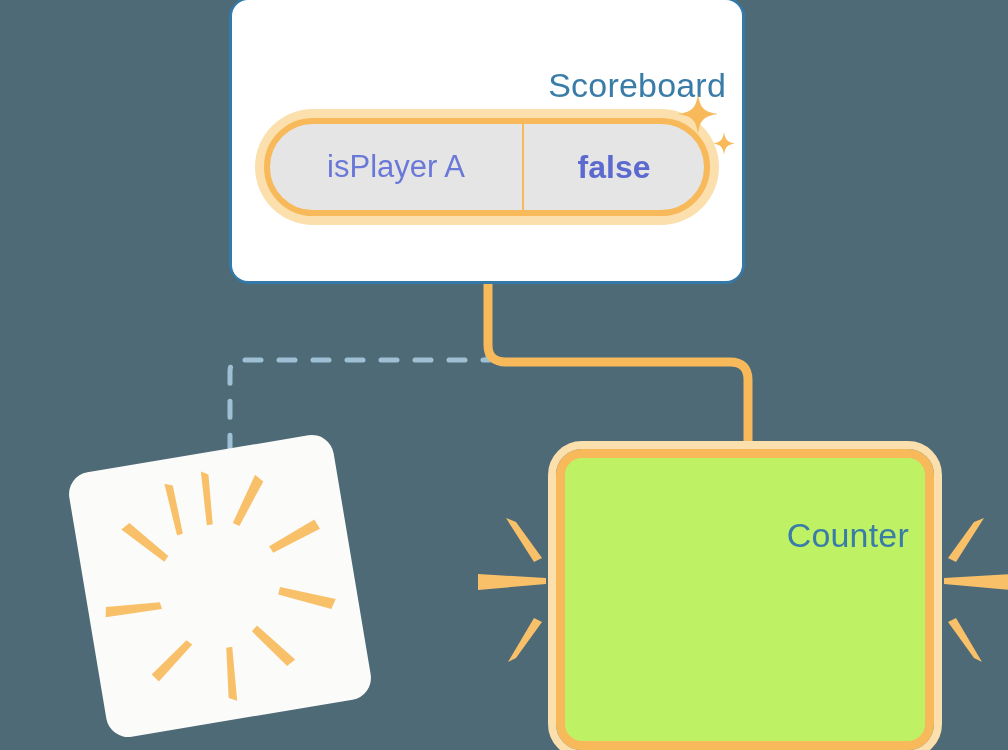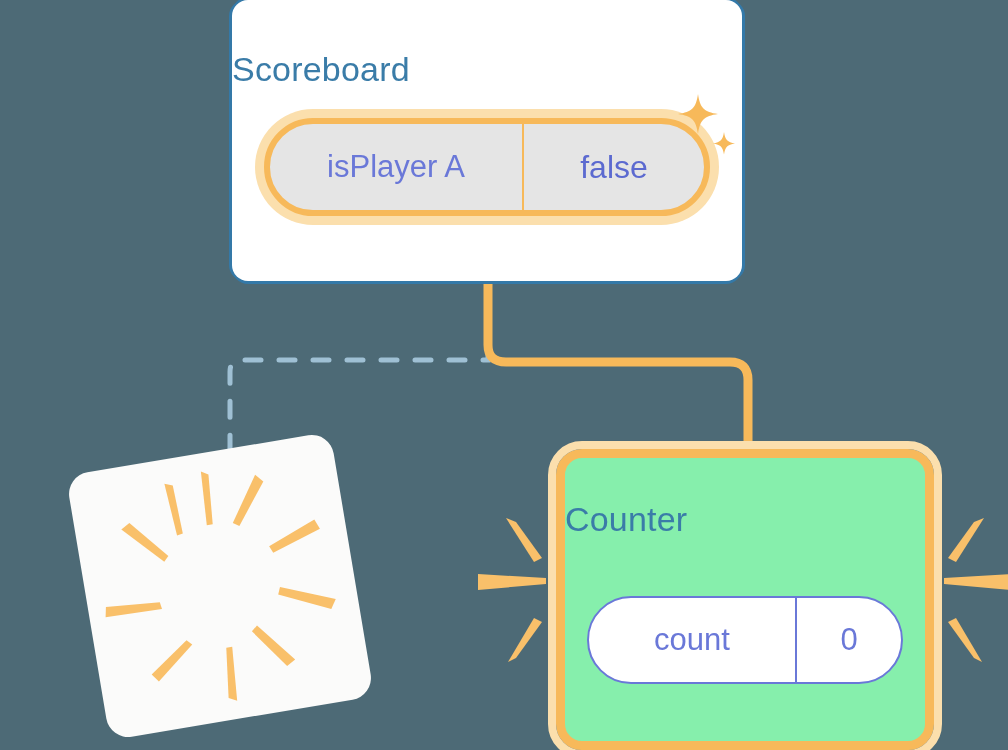--- a/index.html
+++ b/index.html
@@ -40,26 +40,26 @@
     border-radius: 16px;
     box-shadow:
       0 3px 0 0 #3479a8,
       -3px 0 0 0 #3479a8,
       3px 0 0 0 #3479a8,
       0 -3px 0 0 #3479a8;
     box-sizing: border-box;
     z-index: 6;
   }
   .card-title {
-    text-align: left;
+    text-align: right;
     color: #3a7ca8;
     font-size: 34px;
     font-weight: 400;
     letter-spacing: 0.2px;
-    margin: 0;
+    margin: 16px;
     user-select: none;
   }
   .card-scoreboard .card-title {
     padding-top: 50px;
   }
 
   
   .pill-wrap {
     position: absolute;
     left: 50%;
@@ -105,21 +105,21 @@
     margin: 0;
   }
   .pill-hl .pill-val {
     display: flex;
     align-items: center;
     justify-content: center;
     min-width: 136px;
     padding: 0 22px;
     color: #5c6ad0;
     font-size: 32px;
-    font-weight: 400;
+    font-weight: 700;
     white-space: nowrap;
     user-select: none;
   }
 
   
   .sparkles {
     position: absolute;
     left: 672px;
     top: 92px;
     width: 70px;
@@ -130,21 +130,21 @@
 
   
   .card-counter {
     position: absolute;
     left: 556px;
     top: 449px;
     width: 378px;
     height: 301px;
     box-sizing: border-box;
     border-radius: 26px;
-    background: #86efac;
+    background: #bef264;
     border: 9px solid #f7b95a;
     outline: 8px solid #fbdfad;
     z-index: 6;
   }
   .card-counter .card-title {
     padding-top: 42px;
   }
   .pill-plain {
     position: absolute;
     left: 50%;
@@ -253,25 +253,20 @@
         <path d="M16 146 L18 136 L72 140 L73 147 Z"></path>
         <path d="M46 62 L55 57 L88 96 L83 101 Z"></path>
         <path d="M96 24 L104 27 L106 76 L100 77 Z"></path>
       </g>
     </svg>
   </div>
 
   <div class="card-counter">
     <h2 class="card-title">Counter</h2>
 
-    <div class="pill-plain">
-      <span class="pill-key">count</span>
-      <span class="pill-div"></span>
-      <span class="pill-val">0</span>
-    </div>
   </div>
 
   <svg class="burst-side" style="left:470px; top:500px; width:80px; height:180px;" viewBox="0 0 80 180">
     <g fill="#f9c06a">
       <path d="M36 18 L46 22 L72 58 L64 62 Z"></path>
       <path d="M8 74 L8 90 L76 84 L76 78 Z"></path>
       <path d="M38 162 L46 158 L72 122 L64 118 Z"></path>
     </g>
   </svg>
 

